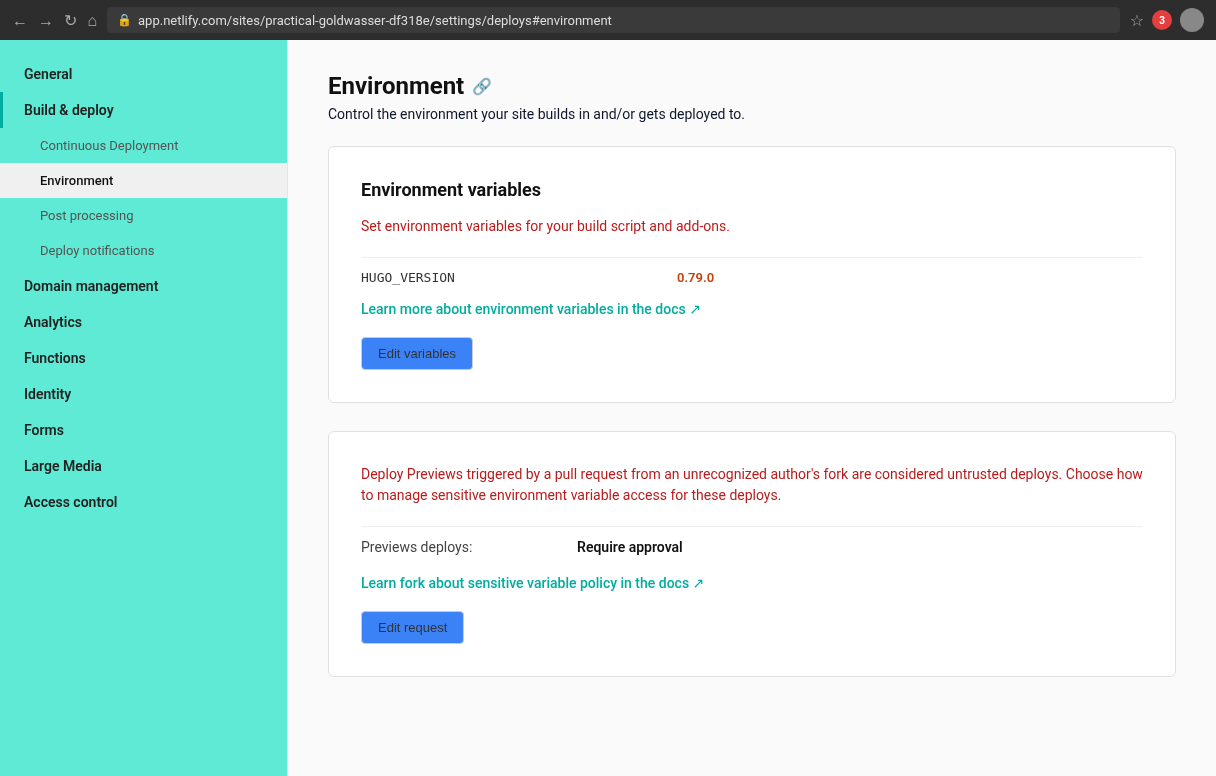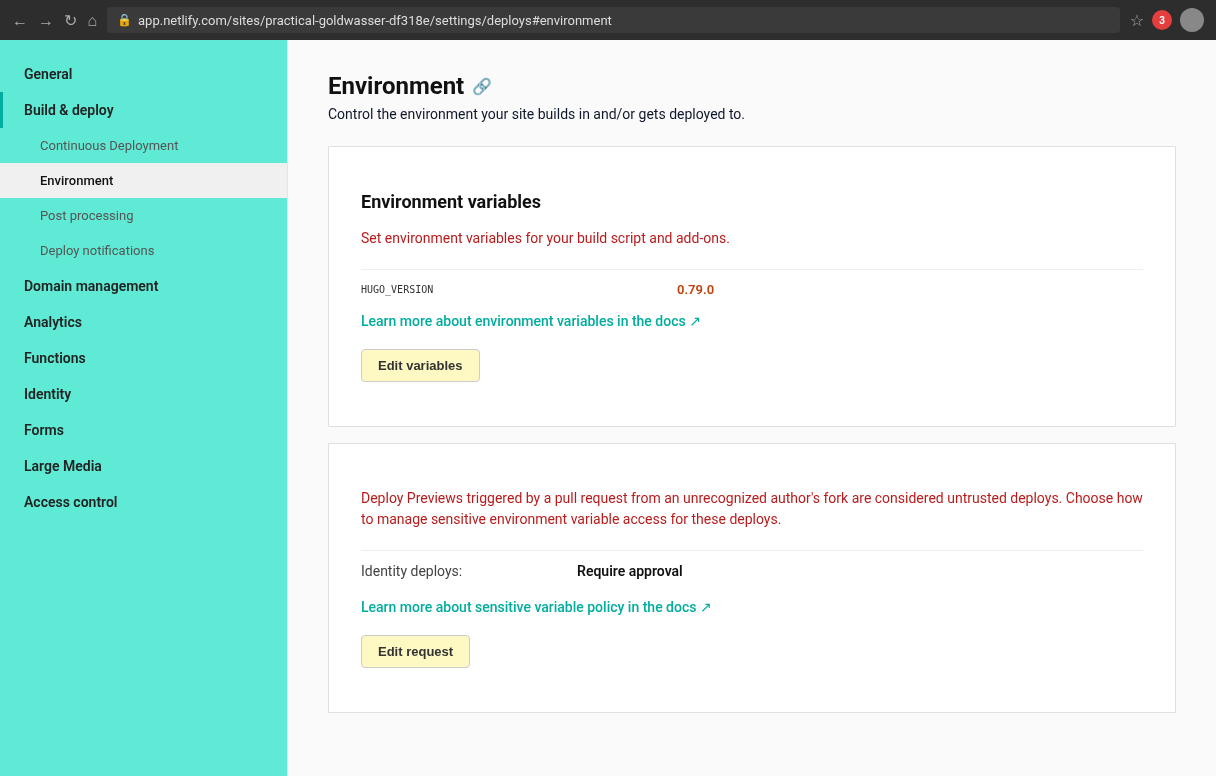--- a/index.html
+++ b/index.html
@@ -128,23 +128,23 @@
     }
     .page-subtitle {
       font-size: 14px;
       color: #0f172a;
     }
 
     
     .card {
       background: #fff;
       border: 1px solid #e0e0e0;
-      border-radius: 1px;
-      padding: 44px 32px;
-      margin-bottom: 16px;
+      border-radius: 6px;
+      padding: 32px 32px;
+      margin-bottom: 28px;
     }
     .card-title {
       font-size: 18px;
       font-weight: 700;
       color: #111;
       margin-bottom: 16px;
     }
     .card-description {
       font-size: 14px;
       color: #b91c1c;
@@ -153,21 +153,21 @@
     }
 
     .env-var-row {
       display: flex;
       align-items: center;
       padding: 12px 0;
       border-top: 1px solid #eee;
       gap: 16px;
     }
     .env-var-key {
-      font-size: 10px;
+      font-size: 13px;
       color: #333;
       font-family: monospace;
       width: 300px;
     }
     .env-var-value {
       font-size: 13px;
       color: #c2410c;
       font-weight: 600;
     }
 
@@ -180,23 +180,23 @@
       align-items: center;
       gap: 4px;
       margin-bottom: 20px;
       margin-top: 4px;
     }
 
     .btn {
       padding: 8px 16px;
       border: 1px solid #ccc;
       border-radius: 4px;
-      background: #fef9c3;
-      font-size: 13px;
-      font-weight: 700;
+      background: #3b82f6;
+      font-size: 13px;
+      font-weight: 400;
       color: #333;
       cursor: pointer;
       display: inline-block;
     }
 
     .untrusted-row {
       display: flex;
       align-items: center;
       gap: 16px;
       padding: 12px 0;
@@ -274,25 +274,25 @@
 
       <div>
         <button class="btn">Edit variables</button>
       </div>
     </div>
 
     <div class="card">
       <p class="card-description">Deploy Previews triggered by a pull request from an unrecognized author's fork are considered untrusted deploys. Choose how to manage sensitive environment variable access for these deploys.</p>
 
       <div class="untrusted-row">
-        <span class="untrusted-label">Identity deploys:</span>
+        <span class="untrusted-label">Previews deploys:</span>
         <span class="untrusted-value">Require approval</span>
       </div>
 
-      <a class="docs-link" href="#">Learn more about sensitive variable policy in the docs ↗</a>
+      <a class="docs-link" href="#">Learn fork about sensitive variable policy in the docs ↗</a>
 
       <div>
         <button class="btn">Edit request</button>
       </div>
     </div>
 
   </main>
 </div>
 
 </body></html>

